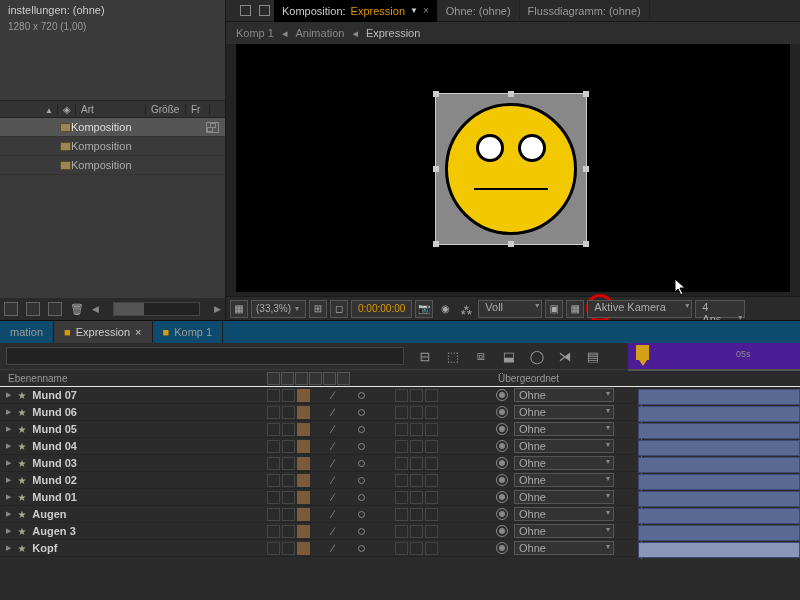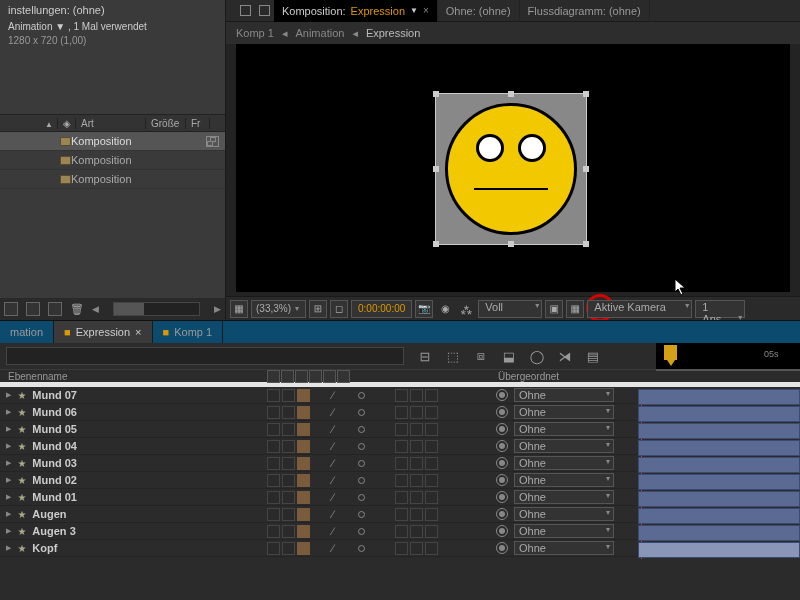--- a/index.html
+++ b/index.html
@@ -44,26 +44,26 @@
 .sel2:after{content:"▾";position:absolute;right:2px;font-size:8px;color:#888}
 .ring{position:absolute;width:28px;height:28px;border:3px solid #d00;border-radius:50%;pointer-events:none}
 .tl{position:absolute;left:0;top:320px;width:800px;height:280px;background:#2b2b2b;border-top:1px solid #111}
 .tltabs{height:22px;background:#0c4a6e;display:flex;align-items:center}
 .tltab{height:22px;padding:0 10px;display:flex;align-items:center;gap:5px;color:#999;border-right:1px solid #1a1a1a}
 .tltab.active{background:#3a3a3a;color:#ccc}
 .tlsearch{height:26px;background:#2b2b2b;display:flex;align-items:center}
 .search{width:398px;height:18px;margin:0 6px;background:#222;border:1px solid #444}
 .tlicons{display:flex;gap:10px;padding:0 6px}
 .tico{width:18px;height:18px;display:flex;align-items:center;justify-content:center;color:#999;font-size:13px}
-.ruler{position:absolute;left:656px;right:0;top:22px;height:28px;background:#000000}
+.ruler{position:absolute;left:628px;right:0;top:22px;height:28px;background:#4c1d95}
 .rule{position:absolute;left:0;right:0;bottom:0;height:2px;background:#555}
 .cti{position:absolute;left:8px;top:2px;width:13px;height:15px;background:#d4a017}
 .cti:after{content:"";position:absolute;top:15px;left:3px;border:4px solid transparent;border-top:6px solid #d4a017}
 .rlabel{position:absolute;top:6px;font-size:9px;color:#888}
-.tlcols{height:18px;background:#2b2b2b;border-top:1px solid #3a3a3a;border-bottom:5px solid #e5e5e5;display:flex;align-items:center;font-size:10px;color:#999}
+.tlcols{height:18px;background:#2b2b2b;border-top:1px solid #3a3a3a;border-bottom:1px solid #e5e5e5;display:flex;align-items:center;font-size:10px;color:#999}
 .colL{width:264px;padding-left:8px} .colS{width:128px;display:flex;gap:1px;padding-left:3px}
 .sw{width:13px;height:13px;background:#333;border:1px solid #555}
 .colP{padding-left:106px}
 .rows{}
 .row{height:17px;border-bottom:1px solid #242424;display:flex;align-items:center;font-size:11px}
 .rname{width:264px;display:flex;align-items:center;gap:6px;padding-left:6px;color:#ccc}
 .tw{color:#888;font-size:7px;transform:rotate(0)}
 .star{color:#aa8;font-size:10px}
 .rsw{width:232px;display:flex;align-items:center;gap:2px;padding-left:3px}
 .mini{width:13px;height:13px;border:1px solid #444;background:#2a2a2a}
@@ -79,21 +79,20 @@
 .bar.sel{background:#8a96b8}
 .redline{position:absolute;left:13px;top:0;bottom:0;width:1px;background:#c44}
 .lock{width:11px;height:11px;border:1px solid #888}
 </style>
 </head>
 <body>
 
 <div class="left">
   <div class="projhead">instellungen: (ohne)</div>
   <div class="projmeta">
-    <div style="color:#ccc">Animation ▼ , 1 Mal verwendet</div>
     <div>1280 x 720 (1,00)</div>
   </div>
   <div style="height:60px"></div>
   <div class="projcols">
     <div style="width:40px"></div>
     <div style="width:18px"><span style="font-size:8px">▲</span></div>
     <div style="width:18px"><span>◈</span></div>
     <div style="width:70px">Art</div>
     <div style="width:40px">Größe</div>
     <div style="width:24px">Fr</div>
@@ -179,21 +178,21 @@
     <span class="btn">◻</span>
     <span class="btn" style="padding:0 6px;color:#d90">0:00:00:00</span>
     <span class="btn">📷</span>
     <span class="btn" style="border:none;background:none">◉</span>
     <span class="btn" style="border:none;background:none">⁂</span>
     <span class="sel2" style="width:64px">Voll</span>
     <span class="btn">▣</span>
     <span class="btn">▦</span>
     <span class="ring" style="left:360px;top:-3px"></span>
     <span class="sel2" style="width:105px">Aktive Kamera</span>
-    <span class="sel2" style="width:50px">1 Ans...</span>
+    <span class="sel2" style="width:50px">4 Ans...</span>
   </div>
 </div>
 
 <div class="tl">
   <div class="tltabs">
     <div class="tltab">
         <span>mation</span>
       </div>
     <div class="tltab active">
         <span style="color:#d90">■</span>

